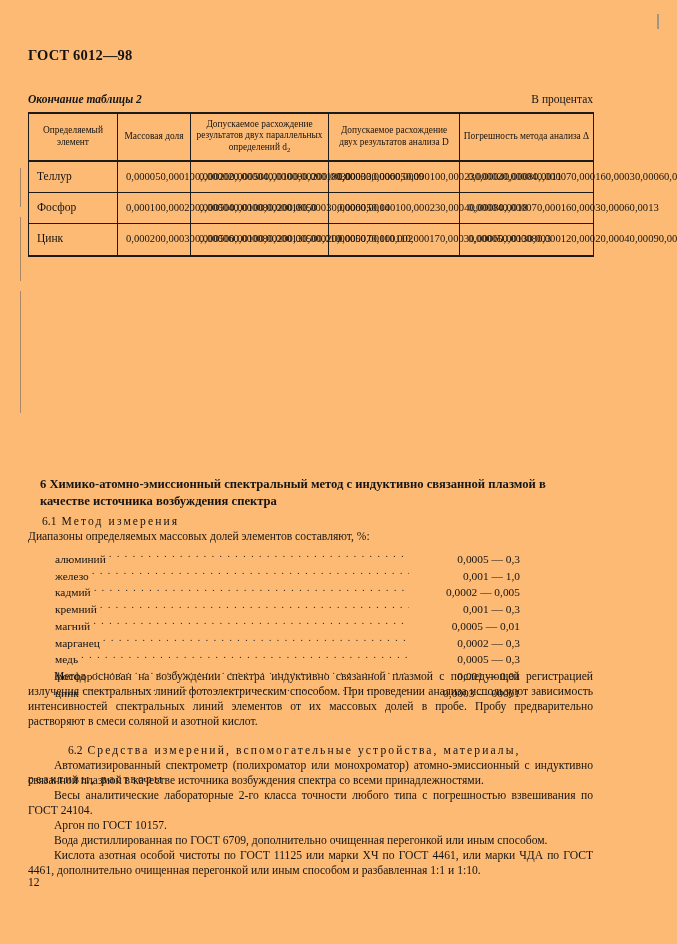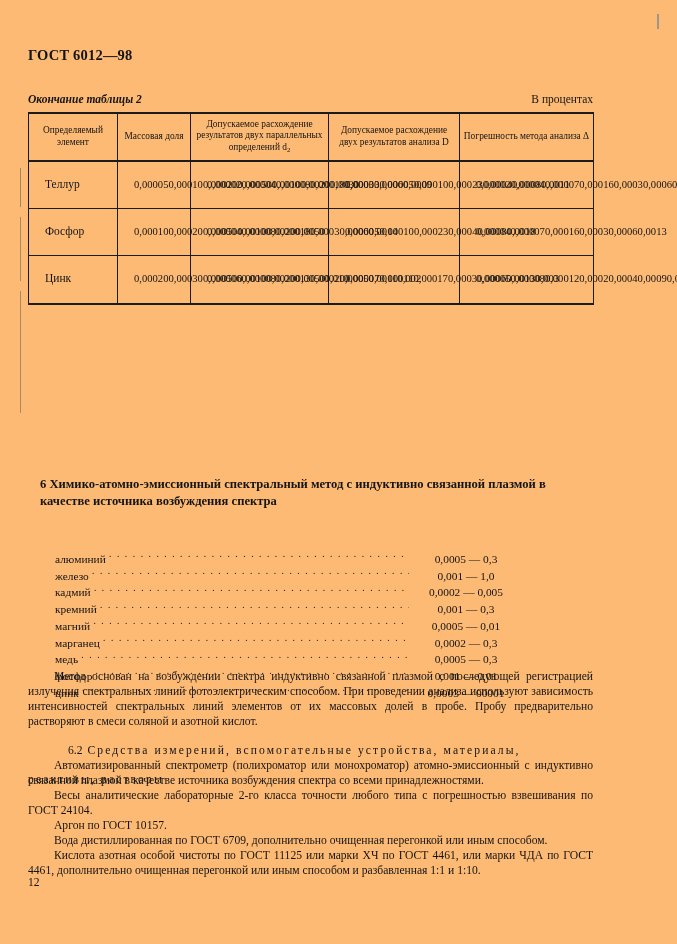--- a/index.html
+++ b/index.html
@@ -82,21 +82,21 @@
   }
   table.spec {
     border-collapse: collapse;
     width: 100%;
     font-size: 10px;
     table-layout: fixed;
   }
   table.spec th,
   table.spec td {
     border: 1px solid #1b1b1b;
-    padding: 16px;
+    padding: 8px;
     vertical-align: top;
     font-weight: normal;
   }
   table.spec thead th {
     text-align: center;
     vertical-align: middle;
     padding: 5px 3px 6px;
     line-height: 1.22;
     font-size: 9.4px;
     border-bottom-width: 2px;
@@ -200,21 +200,21 @@
     content: ". . . . . . . . . . . . . . . . . . . . . . . . . . . . . . . . . . . . . . . . . . . . . . . . . . . . . . . . . . . . . . . . . . . . . .";
     position: absolute;
     left: 0;
     bottom: 0.08em;
     letter-spacing: 1.1px;
     color: #2a2a2a;
   }
   .range-val {
     flex: 0 0 auto;
     width: 108px;
-    text-align: center;
+    text-align: right;
   }
 
   
   .folio {
     position: absolute;
     left: 28px;
     top: 876px;
     font-size: 11.6px;
   }
 
@@ -276,20 +276,27 @@
             <td class="num-cell"><span class="numblock"><span>0,00007</span><span>0,00011</span><span>0,00017</span><span>0,0003</span><span>0,0006</span><span>0,0013</span><span>0,003</span></span></td>
             <td class="num-cell"><span class="numblock"><span>0,00005</span><span>0,00008</span><span>0,00012</span><span>0,0002</span><span>0,0004</span><span>0,0009</span><span>0,002</span></span></td>
           </tr>
         </tbody>
     </table>
   </div>
 
 
   <div class="sec-head" style="top:476px;">6 Химико-атомно-эмиссионный спектральный метод с индуктивно связанной плазмой в качестве источника возбуждения спектра</div>
 
+  <div class="body-block" style="top:514px;">
+    <p class="sub-head">
+      <span class="num">6.1</span>
+      <span>Метод измерения</span>
+    </p>
+    <p class="lead-in">Диапазоны определяемых массовых долей элементов составляют, %:</p>
+  </div>
 
   <div class="range-list" id="range-list">
       <div class="range-row">
         <span class="range-name">алюминий</span>
         <span class="leader"></span>
         <span class="range-val">0,0005 — 0,3</span>
       </div>
       <div class="range-row">
         <span class="range-name">железо</span>
         <span class="leader"></span>

